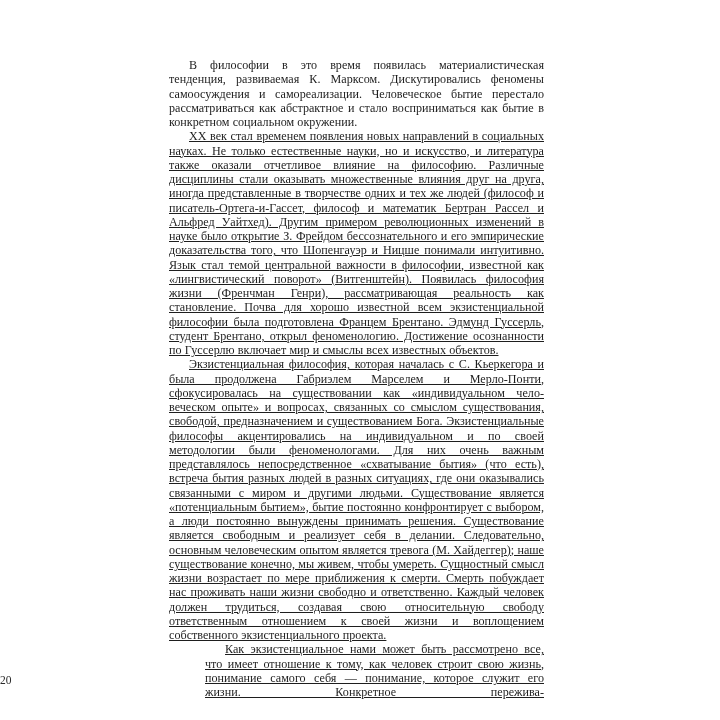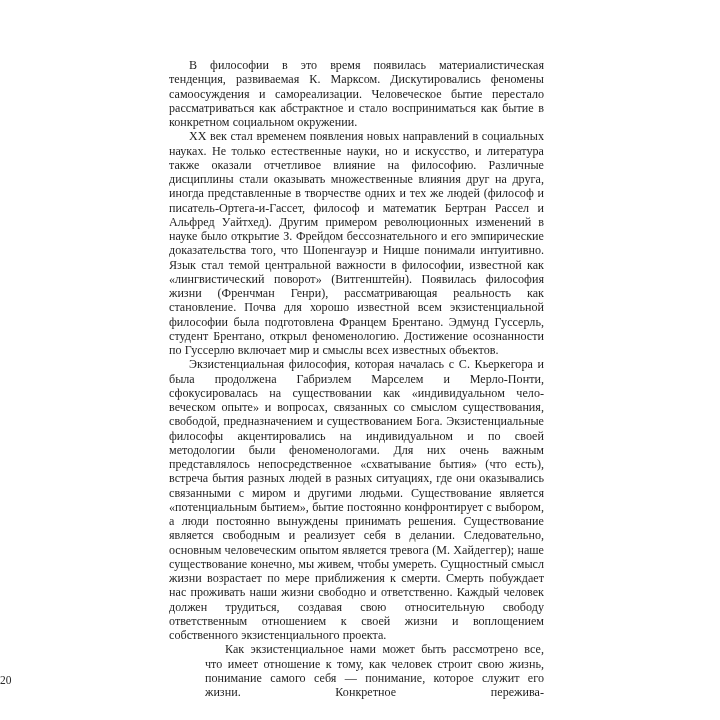--- a/index.html
+++ b/index.html
@@ -39,20 +39,21 @@
     line-height: 14.25px;
     letter-spacing: 0.02px;
     word-spacing: 0.1px;
     color: #1e1e1e;
     hyphens: manual;
     -webkit-hyphens: manual;
   }
 
   .para + .para {
     margin-top: 0;
+    text-decoration: underline;
   }
 
   
   .para.justify-last {
     text-align-last: justify;
     margin-left: 36px;
   }
 
   .page-number {
     position: absolute;

